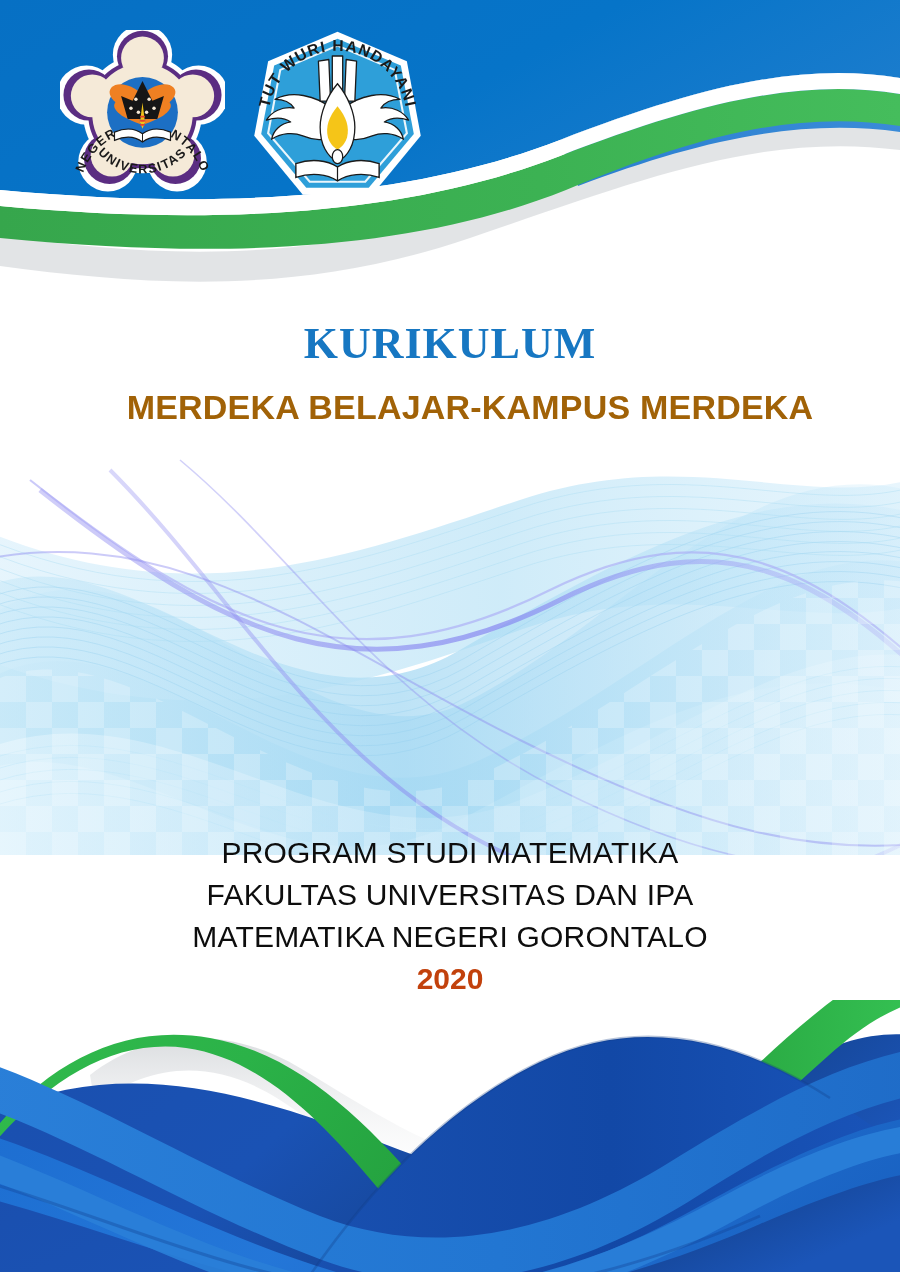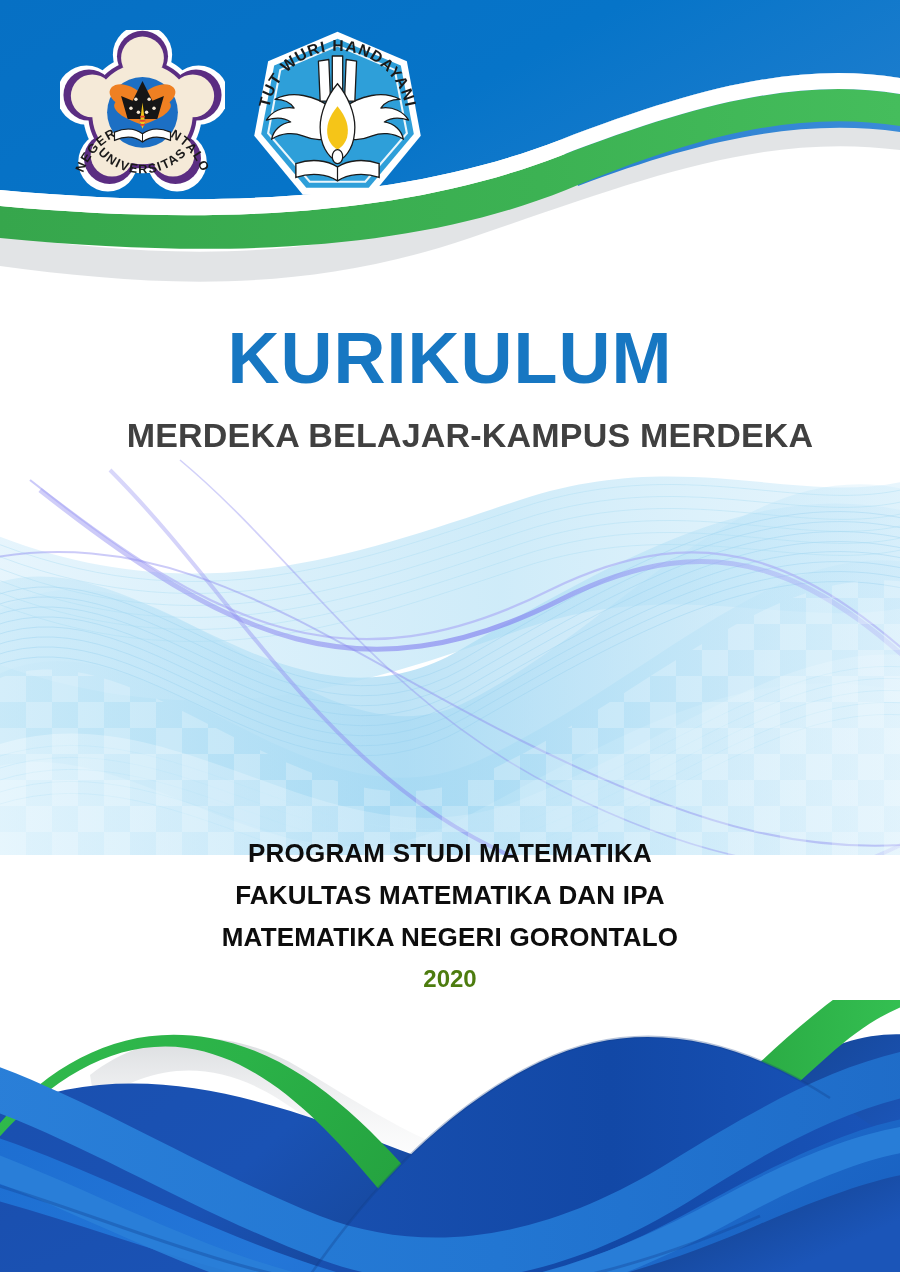--- a/index.html
+++ b/index.html
@@ -46,60 +46,60 @@
 
   
   .title-block {
     position: absolute;
     left: 0;
     top: 322px;
     width: 900px;
     text-align: center;
   }
   .main-title {
-    font-size: 72px;
+    font-size: 44px;
     font-weight: bold;
     letter-spacing: 1px;
     color: #1777c2;
     line-height: 1.0;
     margin: 0;
-    font-family: Liberation Sans, sans-serif;
+    font-family: Liberation Serif, serif;
   }
   .sub-title {
     margin: 24px 0 0 0;
     font-size: 34px;
     font-weight: bold;
     letter-spacing: 0.2px;
-    color: #404040;
+    color: #a16207;
     line-height: 1.0;
     font-family: "Liberation Sans", sans-serif;
     padding-left: 40px;
   }
 
   
   .affiliation-block {
     position: absolute;
     left: 0;
     top: 832px;
     width: 900px;
     text-align: center;
   }
   .affil-line {
-    font-size: 26px;
-    font-weight: bold;
+    font-size: 30px;
+    font-weight: normal;
     color: #0d0d0d;
     line-height: 42px;
     letter-spacing: 0.2px;
     font-family: "Liberation Sans", sans-serif;
     white-space: nowrap;
   }
   .affil-year {
-    font-size: 24px;
+    font-size: 30px;
     font-weight: bold;
-    color: #4d7c0f;
+    color: #c2410c;
     line-height: 42px;
     font-family: "Liberation Sans", sans-serif;
   }
 </style>
 </head>
 <body>
 
 <div id="cover">
 
   <svg class="art-layer" viewBox="0 0 900 1272" preserveAspectRatio="none">
@@ -453,18 +453,18 @@
 
       <path d="M-20,1180 C 110,1218 240,1280 380,1292
                C 520,1304 650,1264 760,1216" fill="none" stroke="#113f92" stroke-width="3" opacity="0.35"></path>
       <path d="M300,1290 C 360,1200 440,1110 540,1062
                C 640,1014 740,1040 830,1098" fill="none" stroke="#0f3a86" stroke-width="2.5" opacity="0.3"></path>
     </g>
   </svg>
 
   <div class="affiliation-block">
     <div class="affil-line">PROGRAM STUDI MATEMATIKA</div>
-    <div class="affil-line">FAKULTAS MATEMATIKA DAN IPA</div>
+    <div class="affil-line">FAKULTAS UNIVERSITAS DAN IPA</div>
     <div class="affil-line">MATEMATIKA NEGERI GORONTALO</div>
     <div class="affil-year">2020</div>
   </div>
 
 </div>
 
 </body></html>

